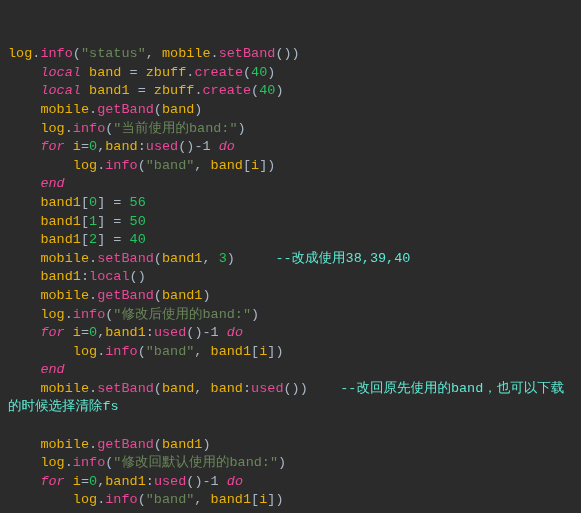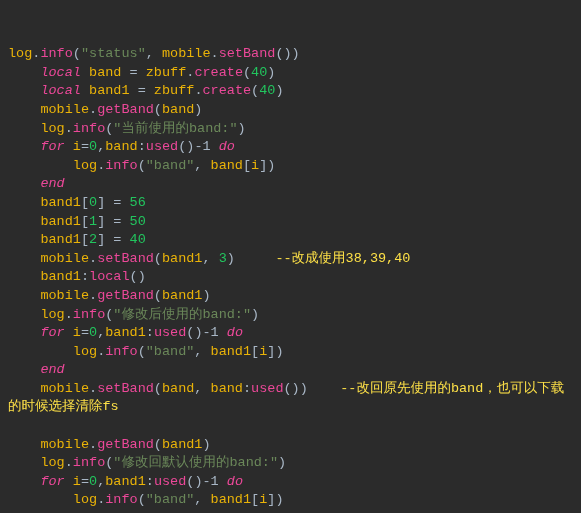--- a/index.html
+++ b/index.html
@@ -14,21 +14,21 @@
     width: 581px;
     box-sizing: border-box;
   }
   .kw     { color: #ec4899; font-style: italic; }
   .str    { color: #6a8759; }      
   .strchi { color: #6a8759; }      
   .num    { color: #22c55e; }      
   .id     { color: #eab308; }
   .fn     { color: #ec4899; }
   .punc   { color: #a9b7c6; }
-  .cmtchi { color: #fde047; }
+  .cmtchi { color: #5eead4; }
 </style>
 </head>
 <body>
 
 <span><span><span class="id">log</span><span class="punc">.</span><span class="fn">info</span><span class="punc">(</span><span class="str">"status"</span><span class="punc">, </span><span class="id">mobile</span><span class="punc">.</span><span class="fn">setBand</span><span class="punc">(</span><span class="punc">)</span><span class="punc">)</span></span>
 <span>    <span class="kw">local</span> <span class="id">band</span><span class="punc"> = </span><span class="id">zbuff</span><span class="punc">.</span><span class="fn">create</span><span class="punc">(</span><span class="num">40</span><span class="punc">)</span></span>
 <span>    <span class="kw">local</span> <span class="id">band1</span><span class="punc"> = </span><span class="id">zbuff</span><span class="punc">.</span><span class="fn">create</span><span class="punc">(</span><span class="num">40</span><span class="punc">)</span></span>
 <span>    <span class="id">mobile</span><span class="punc">.</span><span class="fn">getBand</span><span class="punc">(</span><span class="id">band</span><span class="punc">)</span></span>
 <span>    <span class="id">log</span><span class="punc">.</span><span class="fn">info</span><span class="punc">(</span><span class="strchi">"当前使用的band:"</span><span class="punc">)</span></span>
 <span>    <span class="kw">for</span> <span class="id">i</span><span class="punc">=</span><span class="num">0</span><span class="punc">,</span><span class="id">band</span><span class="punc">:</span><span class="fn">used</span><span class="punc">(</span><span class="punc">)</span><span class="punc">-1</span> <span class="kw">do</span></span>

